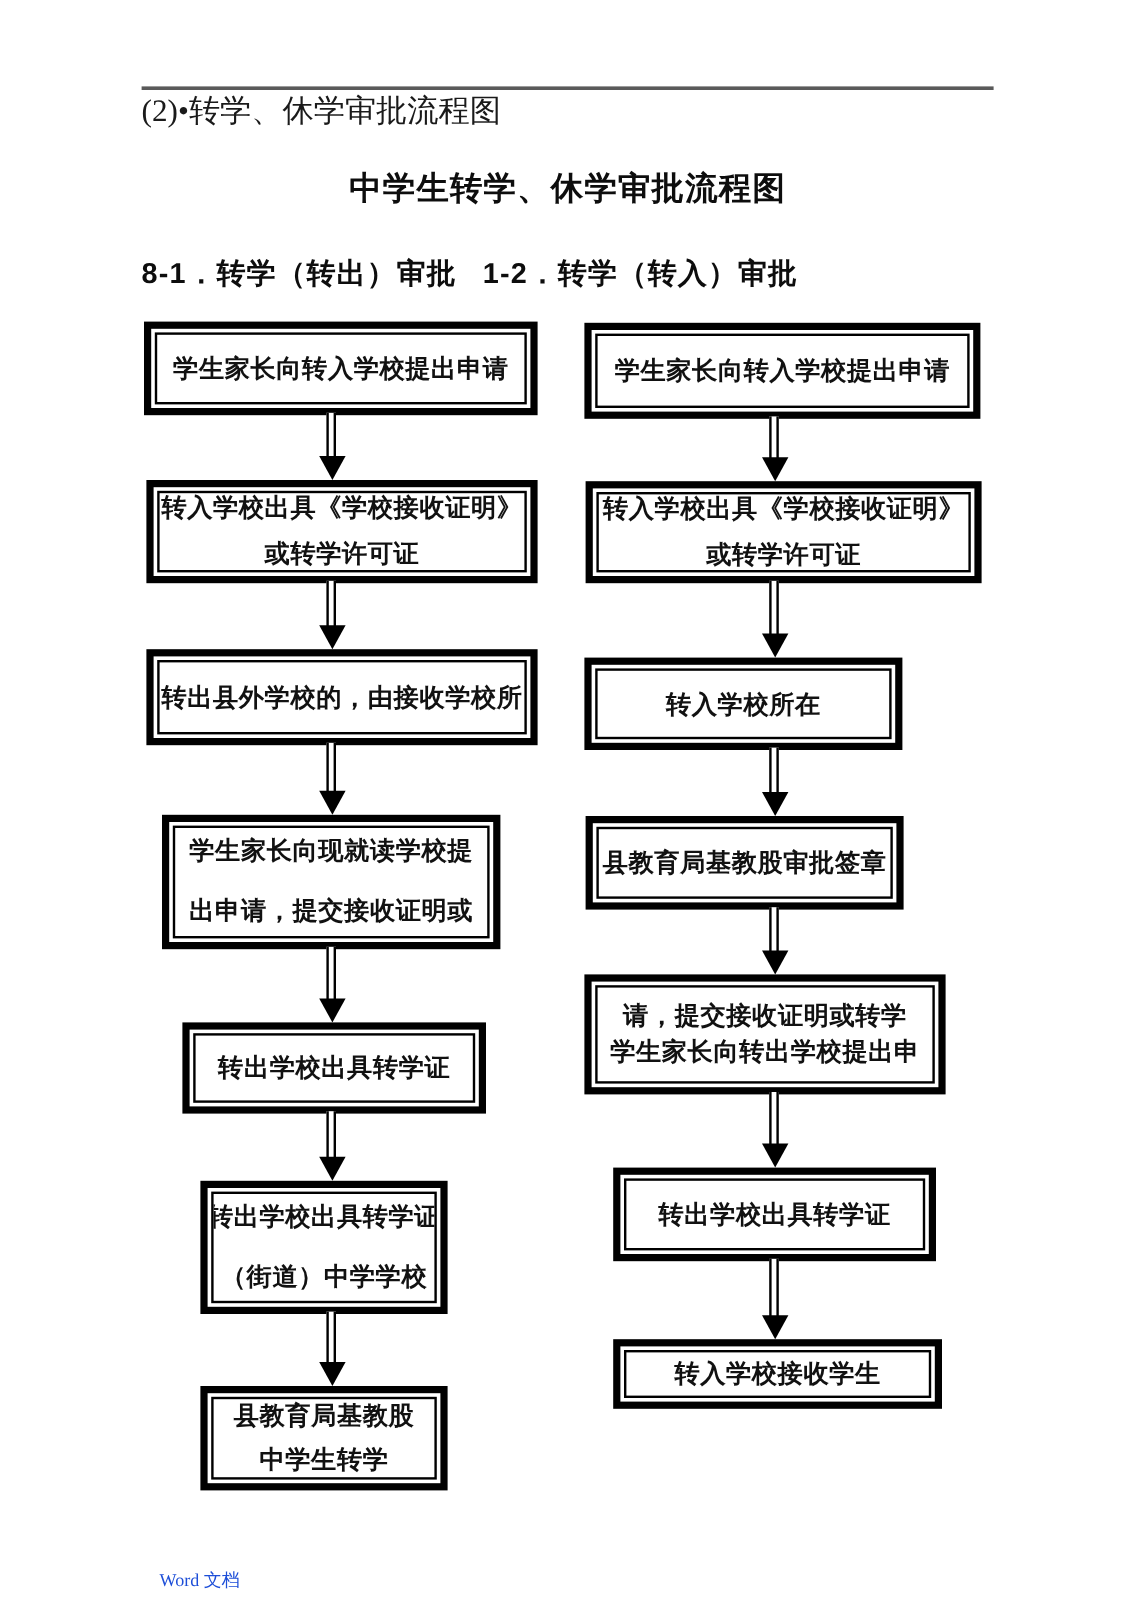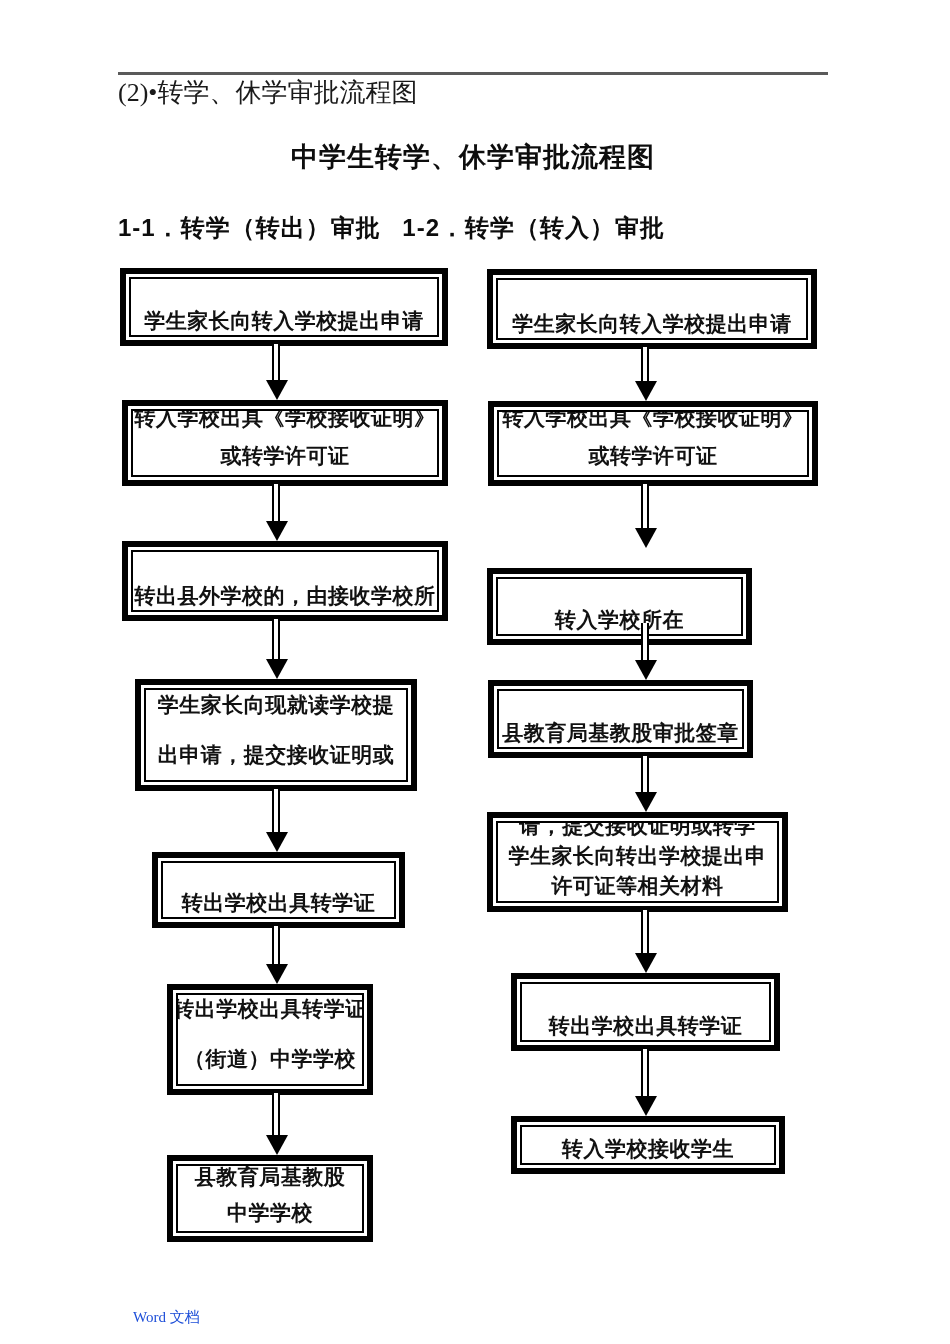--- a/index.html
+++ b/index.html
@@ -20,21 +20,21 @@
   .subtitle{
     position:absolute;left:118px;top:212px;width:800px;
     font-size:24px;font-weight:bold;color:#0d0d0d;letter-spacing:1px;white-space:nowrap;
   }
   .subtitle .part2{margin-left:14px;}
   .fbox{
     position:absolute;background:#ffffff;border:6px solid #000;box-sizing:border-box;
   }
   .fbox-inner{
     position:absolute;top:3px;left:3px;right:3px;bottom:3px;border:2px solid #000;
-    display:flex;flex-direction:column;align-items:center;justify-content:flex-end;
+    display:flex;flex-direction:column;align-items:center;justify-content:center;
     font-size:21px;font-weight:bold;color:#111;letter-spacing:0.5px;overflow:hidden;
   }
   .ln{display:block;text-align:center;white-space:nowrap;}
   .shaft{
     position:absolute;width:4px;background:#fff;
     border-left:2px solid #000;border-right:2px solid #000;
   }
   .ahead{
     position:absolute;width:0;height:0;
     border-left:11px solid transparent;border-right:11px solid transparent;
@@ -47,21 +47,21 @@
 </style>
 </head>
 <body>
 
 <div class="page">
 
   <div class="toprule"></div>
   <div class="secthead">(2)•转学、休学审批流程图</div>
   <div class="title">中学生转学、休学审批流程图</div>
   <div class="subtitle">
-    <span class="part1">1-1．转学（转出）审批</span>
+    <span class="part1">8-1．转学（转出）审批</span>
     <span class="part2">1-2．转学（转入）审批</span>
   </div>
 
   <div class="fbox" style="left:120px;top:268px;width:328px;height:78px">
     <div class="fbox-inner">
       <span class="ln">学生家长向转入学校提出申请</span>
     </div>
   </div>
 
   <div class="fbox" style="left:122px;top:400px;width:326px;height:86px">
@@ -93,21 +93,21 @@
   <div class="fbox" style="left:167px;top:984px;width:206px;height:111px">
     <div class="fbox-inner" style="line-height:50px">
       <span class="ln">转出学校出具转学证</span>
       <span class="ln">（街道）中学学校</span>
     </div>
   </div>
 
   <div class="fbox" style="left:167px;top:1155px;width:206px;height:87px">
     <div class="fbox-inner" style="line-height:36px">
       <span class="ln">县教育局基教股</span>
-      <span class="ln">中学学校</span>
+      <span class="ln">中学生转学</span>
     </div>
   </div>
 
   <div class="shaft" style="left:272px;top:344px;height:38px"></div>
   <div class="ahead" style="left:266px;top:380px"></div>
 
   <div class="shaft" style="left:272px;top:484px;height:39px"></div>
   <div class="ahead" style="left:266px;top:521px"></div>
 
   <div class="shaft" style="left:272px;top:619px;height:42px"></div>
@@ -128,37 +128,36 @@
     </div>
   </div>
 
   <div class="fbox" style="left:488px;top:401px;width:330px;height:85px">
     <div class="fbox-inner" style="line-height:38px">
       <span class="ln">转入学校出具《学校接收证明》</span>
       <span class="ln">或转学许可证</span>
     </div>
   </div>
 
-  <div class="fbox" style="left:487px;top:568px;width:265px;height:77px">
+  <div class="fbox" style="left:487px;top:548px;width:265px;height:77px">
     <div class="fbox-inner">
       <span class="ln">转入学校所在</span>
     </div>
   </div>
 
   <div class="fbox" style="left:488px;top:680px;width:265px;height:78px">
     <div class="fbox-inner">
       <span class="ln">县教育局基教股审批签章</span>
     </div>
   </div>
 
   <div class="fbox" style="left:487px;top:812px;width:301px;height:100px">
     <div class="fbox-inner" style="line-height:30px">
       <span class="ln">请，提交接收证明或转学</span>
       <span class="ln">学生家长向转出学校提出申</span>
-      <span class="ln">许可证等相关材料</span>
     </div>
   </div>
 
   <div class="fbox" style="left:511px;top:973px;width:269px;height:78px">
     <div class="fbox-inner">
       <span class="ln">转出学校出具转学证</span>
     </div>
   </div>
 
   <div class="fbox" style="left:511px;top:1116px;width:274px;height:58px">

